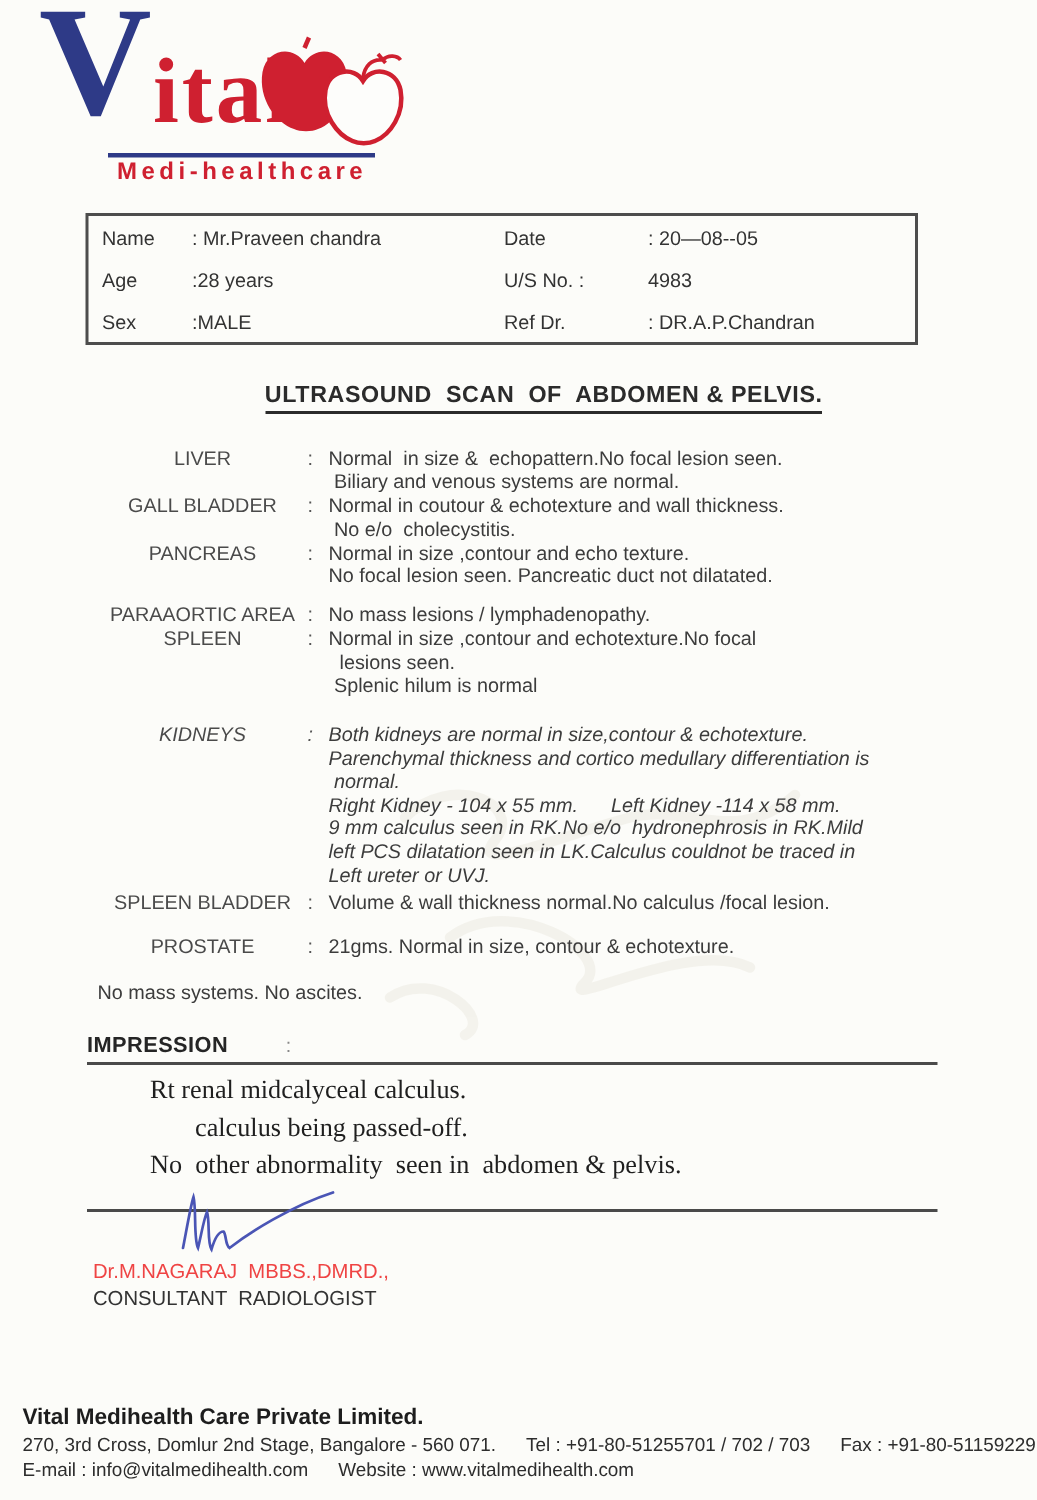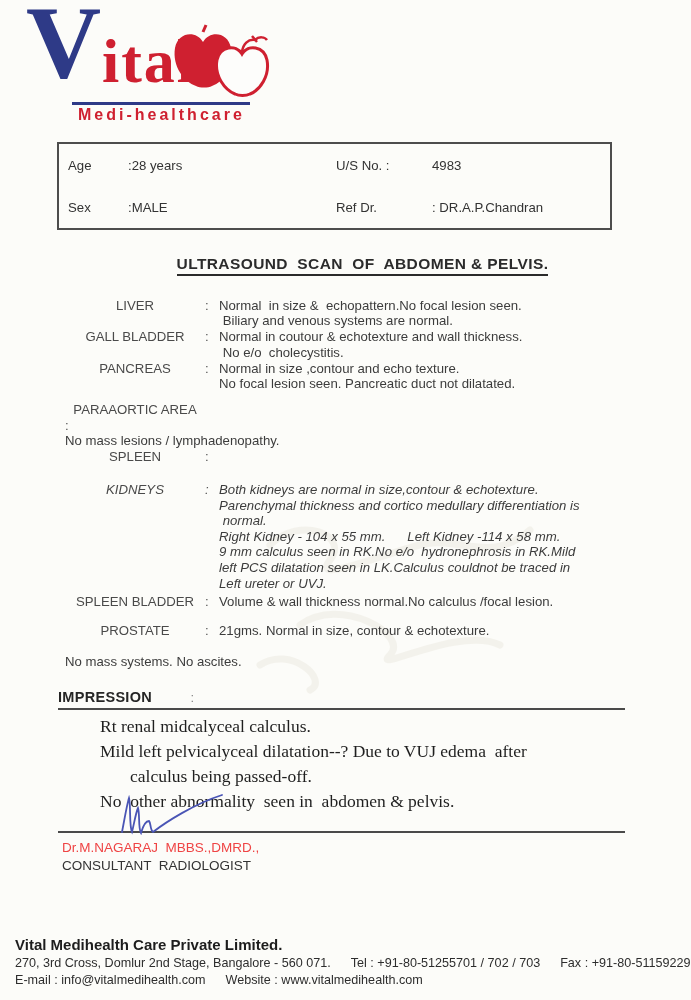--- a/index.html
+++ b/index.html
@@ -41,21 +41,21 @@
     display:inline-block;font-weight:bold;font-size:15.5px;color:#2b2b2b;
     letter-spacing:0.4px;white-space:pre;
     border-bottom:2px solid #2b2b2b;padding-bottom:1px;
   }
   
   .report{position:absolute;left:65px;top:297px;width:578px;font-size:13.2px;line-height:15.6px;color:#3c3c3c;}
   .sec{display:flex;margin-top:0.5px;}
   .sec .label{width:140px;flex:none;color:#4a4a4a;text-align:center;}
   .sec .colon{width:14px;flex:none;color:#555;}
   .sec .text{flex:1;white-space:pre-wrap;}
-  .sec.gap-sm{margin-top:10px;flex-direction:column;}
+  .sec.gap-sm{margin-top:10px;}
   .sec.gap-md{margin-top:17px;font-style:italic;}
   .sec.gap-lg{margin-top:13px;}
   .sec.gap-xs{margin-top:3px;}
   .note{margin-top:16px;color:#3c3c3c;}
   
   .impression{position:absolute;left:58px;top:688px;width:567px;border-bottom:2px solid #4a4a4a;padding-bottom:17px;}
   .imp-headrow{border-bottom:2px solid #4a4a4a;padding-bottom:2px;}
   .imp-head{font-weight:bold;font-size:14.5px;color:#252525;letter-spacing:0.3px;}
   .imp-colon{color:#888;font-size:13px;margin-left:34px;}
   .imp-lines{
@@ -95,20 +95,26 @@
     <path d="M33,18 C26,6 8,8 5,24 C2,42 14,58 26,62 C30,64 38,64 42,62 C54,58 64,42 61,24 C58,8 40,6 33,18 Z" fill="#cf2030"></path>
     <path d="M72,30 C66,20 50,22 47,36 C44,52 55,66 65,70 C69,72 76,72 80,70 C90,66 100,52 97,36 C94,22 78,20 72,30 Z" fill="#fdfdfb" stroke="#cf2030" stroke-width="3"></path>
     <path d="M72,28 C73,20 78,15 85,16 M82,12 L87,18 M85,16 C89,12 95,13 97,16" stroke="#cf2030" stroke-width="2.5" fill="none"></path>
   </svg>
   <div class="logo-underline"></div>
   <div class="logo-tagline">Medi-healthcare</div>
 </div>
 
 <div class="patient-box">
   <div class="p-row">
+    <span class="p-cell">Name</span>
+    <span class="p-cell">: Mr.Praveen chandra</span>
+    <span class="p-cell">Date</span>
+    <span class="p-cell">: 20—08--05</span>
+  </div>
+  <div class="p-row">
     <span class="p-cell">Age</span>
     <span class="p-cell">:28 years</span>
     <span class="p-cell">U/S No. :</span>
     <span class="p-cell">4983</span>
   </div>
   <div class="p-row">
     <span class="p-cell">Sex</span>
     <span class="p-cell">:MALE</span>
     <span class="p-cell">Ref Dr.</span>
     <span class="p-cell">: DR.A.P.Chandran</span>
@@ -144,20 +150,23 @@
 
   <div class="sec gap-sm">
     <span class="label">PARAAORTIC AREA</span>
     <span class="colon">:</span>
     <span class="text">No mass lesions / lymphadenopathy.</span>
   </div>
 
   <div class="sec">
     <span class="label">SPLEEN</span>
     <span class="colon">:</span>
+    <span class="text">Normal in size ,contour and echotexture.No focal
+  lesions seen.
+ Splenic hilum is normal</span>
   </div>
 
   <div class="sec gap-md">
     <span class="label">KIDNEYS</span>
     <span class="colon">:</span>
     <span class="text">Both kidneys are normal in size,contour &amp; echotexture.
 Parenchymal thickness and cortico medullary differentiation is
  normal.
 Right Kidney - 104 x 55 mm.      Left Kidney -114 x 58 mm.
 9 mm calculus seen in RK.No e/o  hydronephrosis in RK.Mild
@@ -180,21 +189,20 @@
   <div class="note">No mass systems. No ascites.</div>
 </div>
 
 <div class="impression">
   <div class="imp-headrow">
     <span class="imp-head">IMPRESSION</span>
     <span class="imp-colon">:</span>
   </div>
   <div class="imp-lines">
     <div class="imp-line">Rt renal midcalyceal calculus.</div>
-    <div class="imp-line">Mild left pelvicalyceal dilatation--? Due to VUJ edema  after</div>
     <div class="imp-line indent">calculus being passed-off.</div>
     <div class="imp-line">No  other abnormality  seen in  abdomen &amp; pelvis.</div>
   </div>
 </div>
 
 <svg class="sig-svg" width="118" height="58" viewBox="0 0 118 58">
   <path d="M10,46 C12,36 15,18 17,12 C19,20 17,40 20,46 C22,38 24,26 26,22 C28,28 26,42 29,47 C31,40 34,35 37,35 C39,37 38,44 41,46 C54,36 82,18 110,9" fill="none" stroke="#4a55b5" stroke-width="1.8" stroke-linecap="round"></path>
 </svg>
 <div class="doctor">Dr.M.NAGARAJ  MBBS.,DMRD.,</div>
 <div class="designation">CONSULTANT  RADIOLOGIST</div>

